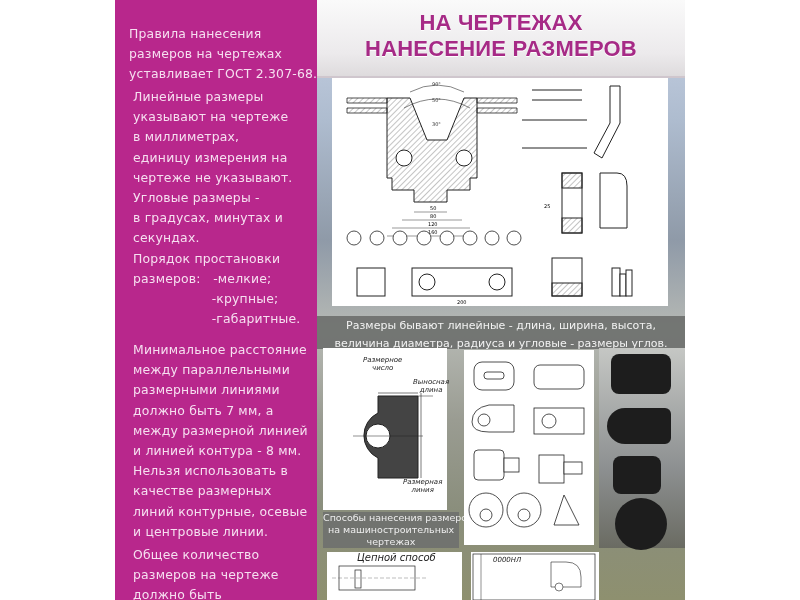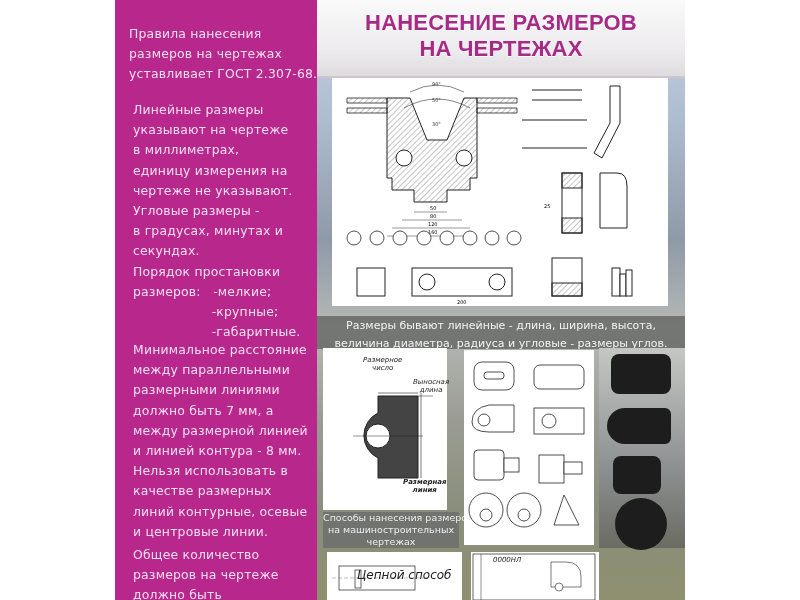--- a/index.html
+++ b/index.html
@@ -2,21 +2,21 @@
 <html><head>
 <meta charset="utf-8">
 <style>
   html, body { margin:0; padding:0; }
   body { width:800px; height:600px; background:#ffffff; position:relative; overflow:hidden; font-family:"DejaVu Sans", sans-serif; }
   .poster { position:absolute; left:115px; top:0; width:570px; height:600px; overflow:hidden; }
   .left-panel { position:absolute; left:0; top:0; width:202px; height:600px; background:#b8278c; color:#f6dff0; }
   .left-panel p { margin:0; font-size:12.4px; line-height:20.2px; letter-spacing:0.2px; white-space:pre; font-family:"DejaVu Sans", sans-serif; font-weight:400; }
   .intro { position:absolute; left:14px; top:24px; }
   .block { position:absolute; left:18px; }
-  .b1 { top:100px; }
+  .b1 { top:87px; }
   .b2 { top:340px; }
   .b3 { top:545px; }
   .right-panel { position:absolute; left:202px; top:0; width:368px; height:600px;
     background:linear-gradient(180deg,#c9d3e6 0%,#aebccf 20%,#8f9aa8 40%,#b6b9b4 55%,#9a9c92 70%,#8a8e7c 85%,#8e906f 100%); }
   .header { position:absolute; left:0; top:0; width:368px; height:76px;
     background:linear-gradient(180deg,#fafafa 0%,#eceaec 70%,#dedbdd 100%); border-bottom:2px solid #cfc6cd; }
   .title { position:absolute; left:0; top:10px; width:368px; text-align:center; font-family:"Liberation Sans", sans-serif; font-weight:bold; font-size:22px; line-height:26px; color:#a62a86; letter-spacing:0.2px;
     text-shadow:0 1px 0 #ffffff; }
   .sheet { position:absolute; background:#ffffff; }
   .sheet1 { left:15px; top:78px; width:336px; height:228px; }
@@ -63,22 +63,22 @@
 линий контурные, осевые
 и центровые линии.</p>
     <p class="block b3">Общее количество
 размеров на чертеже
 должно быть</p>
   </div>
 
   <div class="right-panel">
     <div class="header">
       <div class="title">
+        <div>НА ЧЕРТЕЖАХ</div>
         <div>НАНЕСЕНИЕ РАЗМЕРОВ</div>
-        <div>НА ЧЕРТЕЖАХ</div>
       </div>
     </div>
 
     <div class="sheet sheet1">
       <svg width="336" height="228" viewBox="0 0 336 228">
         <defs>
           <pattern id="hatch" width="4" height="4" patternUnits="userSpaceOnUse" patternTransform="rotate(45)">
             <line x1="0" y1="0" x2="0" y2="4" stroke="#555" stroke-width="0.7"></line>
           </pattern>
         </defs>
@@ -146,21 +146,21 @@
         <circle cx="55" cy="88" r="12" fill="#fff" stroke="#222"></circle>
         <line x1="30" y1="88" x2="100" y2="88" stroke="#222" stroke-width="0.5"></line>
         <line x1="55" y1="45" x2="95" y2="45" stroke="#222" stroke-width="0.6"></line>
         <line x1="98" y1="45" x2="98" y2="130" stroke="#222" stroke-width="0.6"></line>
         <line x1="95" y1="48" x2="110" y2="48" stroke="#222" stroke-width="0.5"></line>
       </svg>
       <div class="small-label" style="left:40px;top:8px;">Размерное
 число</div>
       <div class="small-label" style="left:90px;top:30px;">Выносная
 длина</div>
-      <div class="small-label" style="left:80px;top:130px;font-weight:bold;">Размерная
+      <div class="small-label" style="left:80px;top:130px;">Размерная
 линия</div>
     </div>
     <div class="caption2">Способы нанесения размеров
 на машиностроительных
 чертежах</div>
 
     <div class="sheet sheet3">
       <svg width="130" height="195" viewBox="0 0 130 195">
         <g fill="#fff" stroke="#222" stroke-width="0.8">
           <rect x="10" y="12" width="40" height="28" rx="8"></rect>
@@ -184,21 +184,21 @@
     </div>
 
     <div class="photo-side">
       <div class="part" style="left:12px;top:6px;width:60px;height:40px;"></div>
       <div class="part" style="left:8px;top:60px;width:64px;height:36px;border-radius:18px 6px 6px 18px;"></div>
       <div class="part" style="left:14px;top:108px;width:48px;height:38px;"></div>
       <div class="part" style="left:16px;top:150px;width:52px;height:52px;border-radius:50%;"></div>
     </div>
 
     <div class="sheet sheet4">
-      <div class="small-label" style="left:30px;top:2px;font-size:12px;margin-top:17px;">Цепной способ</div>
+      <div class="small-label" style="left:30px;top:2px;font-size:10px;">Цепной способ</div>
       <svg width="135" height="48" viewBox="0 0 135 48">
         <rect x="12" y="14" width="76" height="24" fill="#fff" stroke="#222" stroke-width="0.7"></rect>
         <rect x="28" y="18" width="6" height="18" fill="#fff" stroke="#222" stroke-width="0.7"></rect>
         <line x1="5" y1="26" x2="100" y2="26" stroke="#555" stroke-width="0.4" stroke-dasharray="4,2"></line>
       </svg>
     </div>
     <div class="sheet sheet5">
       <div class="small-label" style="left:22px;top:4px;">0000НЛ</div>
       <svg width="128" height="48" viewBox="0 0 128 48">
         <rect x="2" y="2" width="122" height="46" fill="none" stroke="#222" stroke-width="0.7"></rect>

